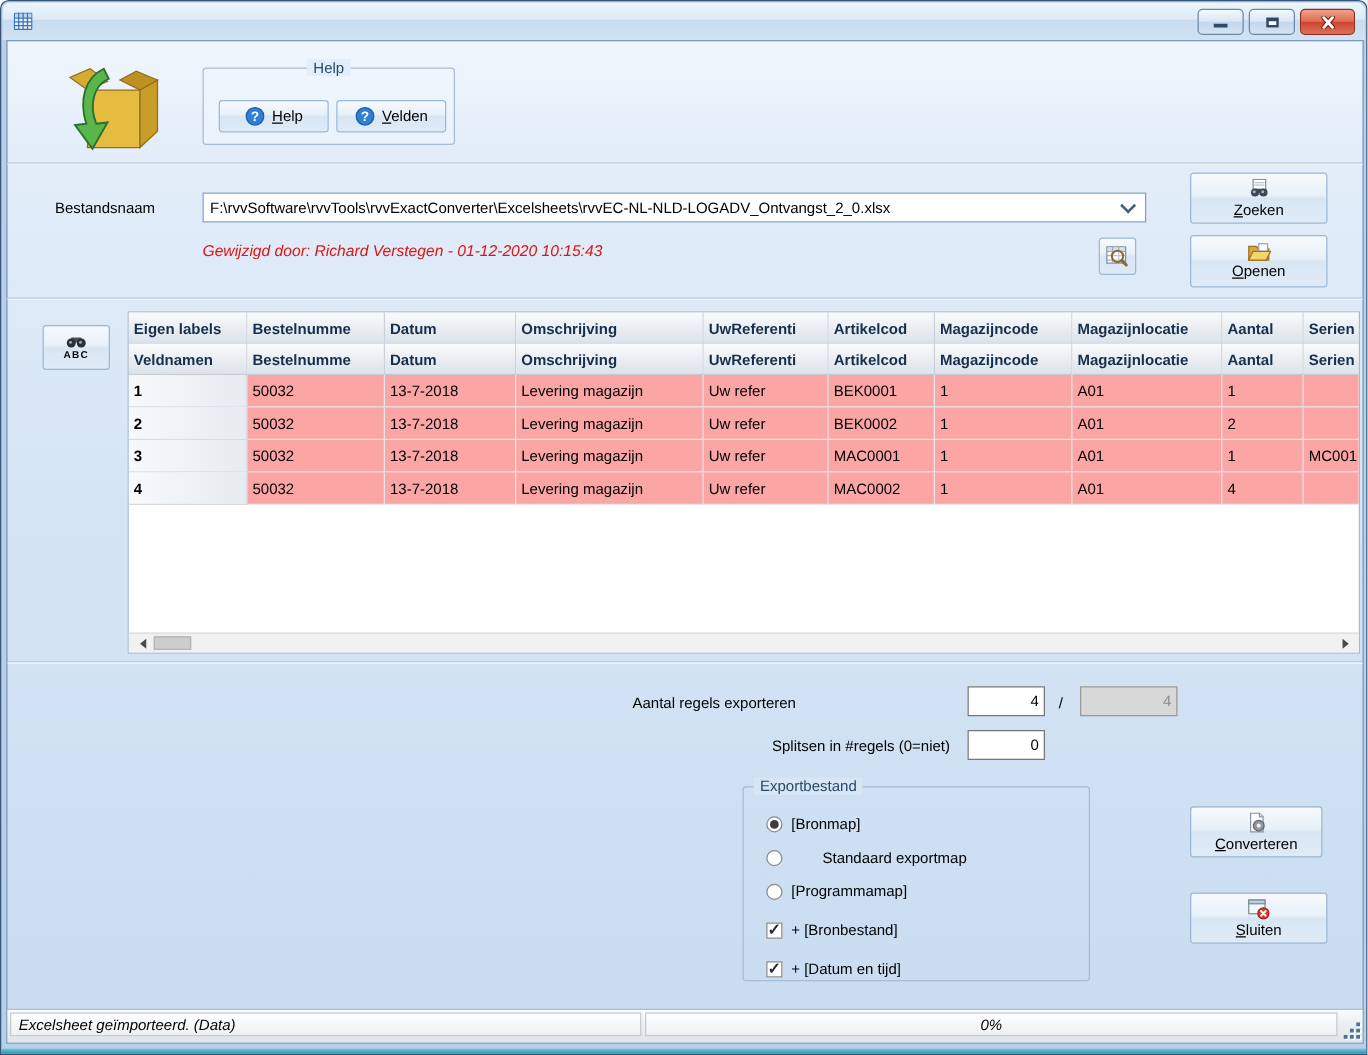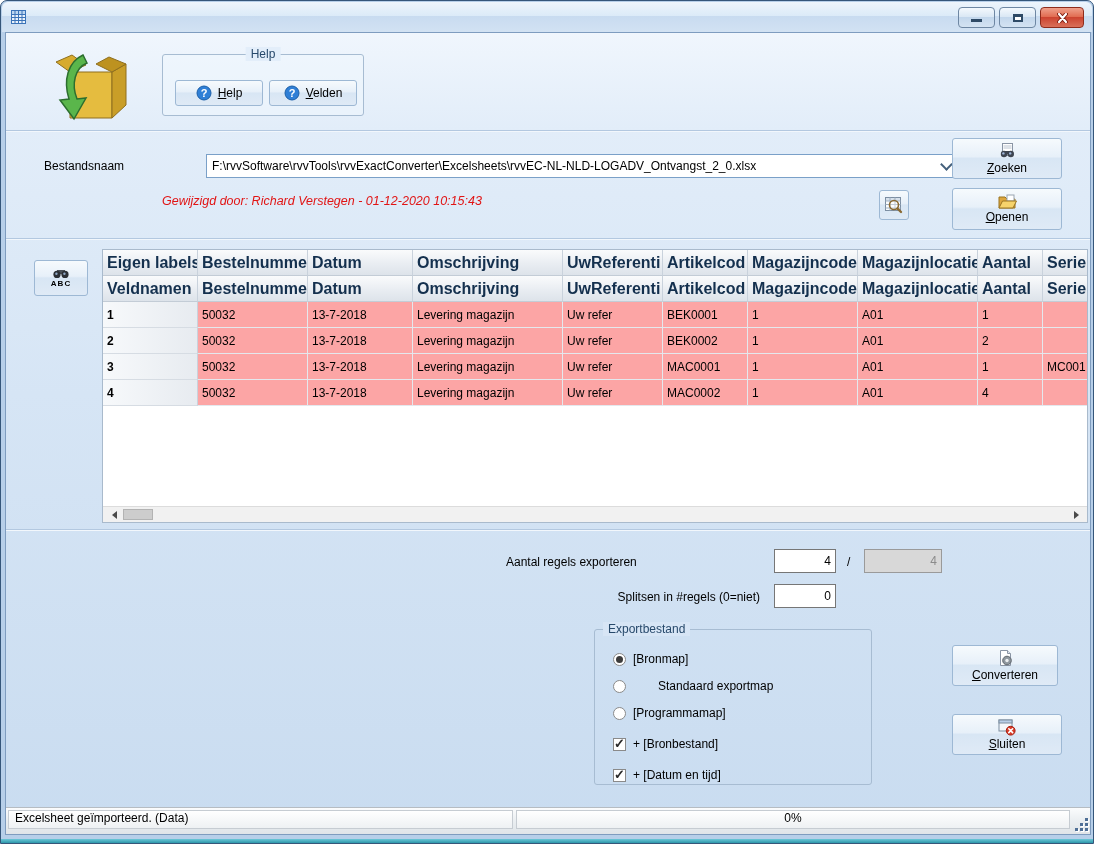--- a/index.html
+++ b/index.html
@@ -21,46 +21,46 @@
   .mnemonic::first-letter{text-decoration:underline;}
   .groupbox{position:absolute;border:1px solid #a7bcd2;border-radius:3px;box-sizing:border-box;}
   .gcap{position:absolute;top:-8px;background:#e3eefa;padding:0 5px;color:#27496b;white-space:nowrap;}
   
   .ribbon-iconwrap{position:absolute;left:46px;top:9px;width:82px;height:86px;}
   .helpgroup{left:156px;top:21px;width:202px;height:62px;background:rgba(240,247,253,.5);}
   .helpgroup .gcap{left:50%;transform:translateX(-50%);}
   .hbtn{position:absolute;display:flex;align-items:center;justify-content:center;gap:6px;height:26px;}
   
   .flabel{position:absolute;color:#000;}
-  .combo{position:absolute;left:156px;top:121px;width:755px;height:24px;background:#fff;border:1px solid #7aa0c8;box-sizing:border-box;display:flex;align-items:center;margin-left:44px;}
+  .combo{position:absolute;left:156px;top:121px;width:755px;height:24px;background:#fff;border:1px solid #7aa0c8;box-sizing:border-box;display:flex;align-items:center;}
   .combo input{flex:1;border:0;outline:0;background:transparent;font:12px "Liberation Sans",sans-serif;padding:0 5px;color:#000;}
   .chev{width:7px;height:7px;border-right:2px solid #44607c;border-bottom:2px solid #44607c;transform:rotate(45deg);margin:-4px 9px 0 0;}
   .rednote{position:absolute;left:156px;top:161px;color:#e11414;font-style:italic;font-size:12.5px;}
   
   .grid{position:absolute;left:96px;top:216px;width:986px;height:274px;background:#fff;border:1px solid #a9bacc;box-sizing:border-box;overflow:hidden;}
   table.sheet{border-collapse:separate;border-spacing:0;table-layout:fixed;width:985px;}
-  table.sheet th{background:linear-gradient(#fafbfc,#e9edf2 55%,#dde3ea);color:#14304e;font-weight:bold;font-size:16px;text-align:left;padding:4px 4px 3px;border-right:1px solid #c9d2dc;border-bottom:1px solid #c3ccd6;white-space:nowrap;overflow:hidden;height:17px;}
+  table.sheet th{background:linear-gradient(#fafbfc,#e9edf2 55%,#dde3ea);color:#14304e;font-weight:bold;font-size:12px;text-align:left;padding:4px 4px 3px;border-right:1px solid #c9d2dc;border-bottom:1px solid #c3ccd6;white-space:nowrap;overflow:hidden;height:17px;}
   table.sheet td{background:#fca5a5;font-size:12px;padding:5px 4px 4px;border-right:1px solid #e4e8ed;border-bottom:1px solid #e4e8ed;white-space:nowrap;overflow:hidden;height:16px;}
   table.sheet td.rowhead{background:linear-gradient(90deg,#f7f9fb,#e7ebf0);font-weight:bold;border-right:1px solid #c9d2dc;border-bottom:1px solid #d6dce3;}
   .hscroll{position:absolute;left:0;right:0;bottom:0;height:15px;background:#f1f1f1;border-top:1px solid #dcdcdc;}
   .sb-arrow{position:absolute;top:1px;width:16px;height:13px;display:flex;align-items:center;justify-content:center;}
   .tri-l{width:0;height:0;border:4px solid transparent;border-right:5px solid #4a4a4a;margin-right:2px;}
   .tri-r{width:0;height:0;border:4px solid transparent;border-left:5px solid #4a4a4a;margin-left:2px;}
   .sb-thumb{position:absolute;left:20px;top:2px;width:30px;height:11px;background:#cdcdcd;border:1px solid #b3b3b3;box-sizing:border-box;}
   
   .numbox{position:absolute;width:62px;height:24px;border:1px solid #767676;background:#fff;text-align:right;padding:0 4px;font:12px "Liberation Sans",sans-serif;box-sizing:border-box;}
   .numbox.disabled{background:#d8d8d8;color:#8b8b8b;border-color:#9a9a9a;}
   .optrow{position:absolute;left:18px;display:flex;align-items:center;gap:7px;white-space:nowrap;}
   .radio{width:13px;height:13px;border:1px solid #8a8a8a;border-radius:50%;background:#fff;position:relative;box-sizing:border-box;flex:0 0 auto;}
   .radio.checked::after{content:'';position:absolute;inset:2px;border-radius:50%;background:#3c3c3c;}
   .checkbox{width:13px;height:13px;border:1px solid #8a8a8a;background:#fff;position:relative;box-sizing:border-box;flex:0 0 auto;}
   .checkbox.checked::after{content:'\2713';position:absolute;left:0px;top:-3px;font-size:13px;font-weight:bold;color:#2b2b2b;}
   
   .statusbar{position:absolute;left:0;right:0;bottom:0;height:26px;background:linear-gradient(#fbfcfd,#eaeef1 50%,#dfe4e8);border-top:1px solid #b6bcc2;}
-  .spanel{position:absolute;top:2px;bottom:5px;border:1px solid #c6ccd2;background:linear-gradient(#ffffff,#eef1f3);box-sizing:border-box;display:flex;align-items:flex-start;}
+  .spanel{position:absolute;top:2px;bottom:5px;border:1px solid #c6ccd2;background:linear-gradient(#ffffff,#eef1f3);box-sizing:border-box;display:flex;align-items:center;font-style:italic;}
   .grip{position:absolute;right:2px;bottom:3px;width:13px;height:13px;}
   .grip b{position:absolute;width:3px;height:3px;background:#4f6f96;box-shadow:1px 1px 0 #fff;}
 </style>
 </head>
 <body>
 
 <div class="window">
 
   <div class="titlebar">
     <span style="display:flex;">

